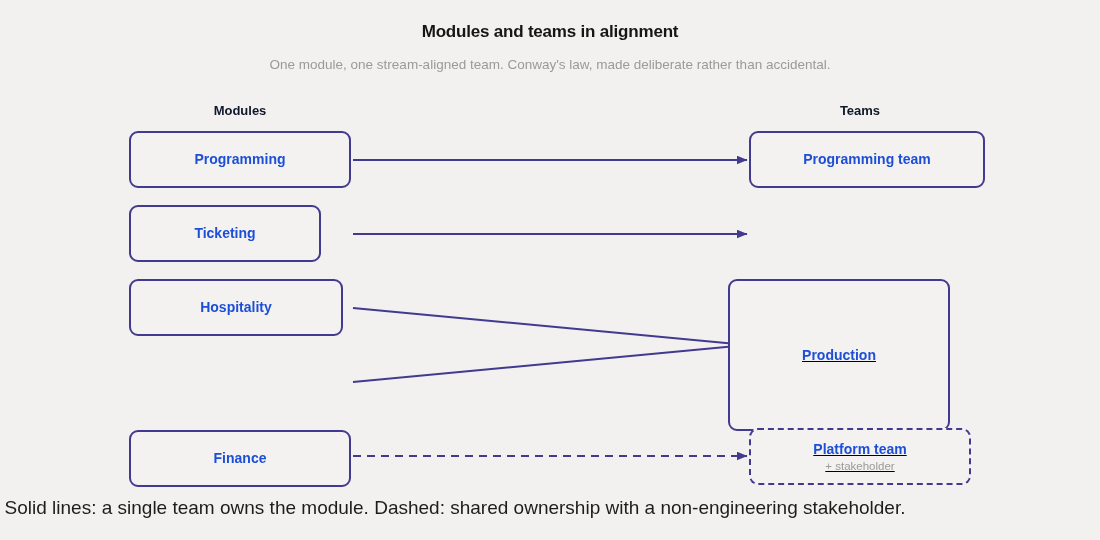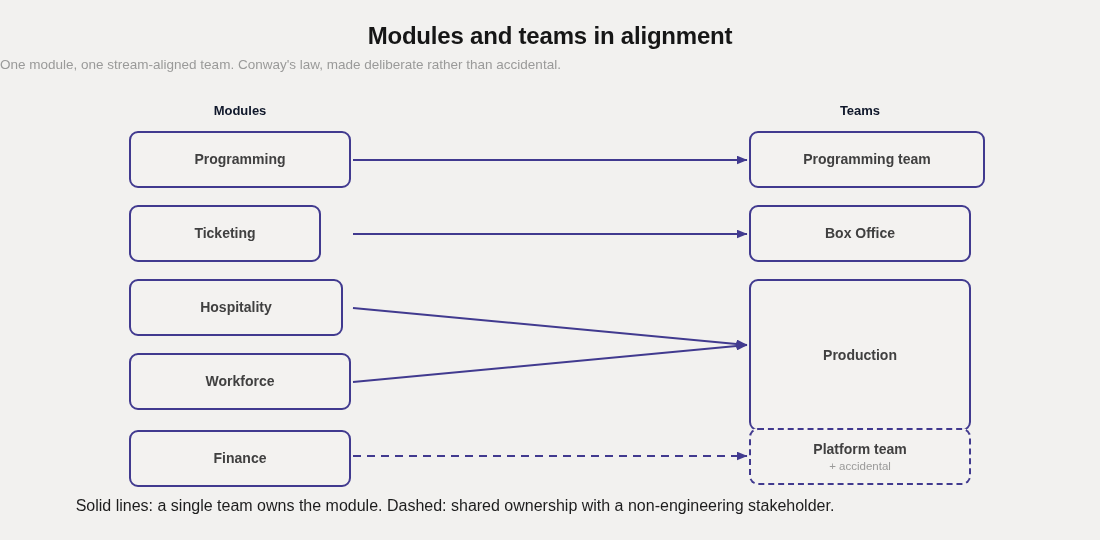--- a/index.html
+++ b/index.html
@@ -18,38 +18,39 @@
     width: 1100px;
     height: 540px;
   }
 
   
   .title {
     position: absolute;
     left: 0; top: 22px;
     width: 1100px;
     text-align: center;
-    font-size: 24px;
+    font-size: 17px;
     font-weight: bold;
     color: #161616;
     letter-spacing: -0.2px;
   }
   .subtitle {
     position: absolute;
     left: 0; top: 57px;
     width: 1100px;
+    text-align: center;
     font-size: 13.5px;
     color: #9a9a99;
   }
   .caption {
     position: absolute;
     left: 0; top: 497px;
     width: 910px;
     text-align: center;
-    font-size: 16px;
+    font-size: 19px;
     color: #1d1d1d;
   }
 
   
   .col-head {
     position: absolute;
     top: 103px;
     font-size: 13px;
     font-weight: bold;
     color: #0f172a;
@@ -70,21 +71,21 @@
     align-items: center;
     justify-content: center;
   }
   .node.dashed {
     border-style: dashed;
     border-width: 2.5px;
   }
   .node-label {
     font-size: 14px;
     font-weight: bold;
-    color: #404040;
+    color: #1d4ed8;
     text-align: center;
     line-height: 1.2;
   }
   .node-label.regular { font-weight: bold; }
   .node-sub {
     font-size: 11.5px;
     color: #9a9a99;
     margin-top: 3px;
     text-align: center;
   }
@@ -124,36 +125,30 @@
 
   <div class="node" style="left:129px; top:131px; width:222px; height:57px;">
     <div class="node-label">Programming</div>
   </div>
   <div class="node" style="left:129px; top:205px; width:192px; height:57px;">
     <div class="node-label">Ticketing</div>
   </div>
   <div class="node" style="left:129px; top:279px; width:214px; height:57px;">
     <div class="node-label">Hospitality</div>
   </div>
-  <div class="node" style="left:129px; top:353px; width:222px; height:57px;">
-    <div class="node-label">Workforce</div>
-  </div>
   <div class="node" style="left:129px; top:430px; width:222px; height:57px;">
     <div class="node-label">Finance</div>
   </div>
 
   <div class="node" style="left:749px; top:131px; width:236px; height:57px;">
     <div class="node-label">Programming team</div>
   </div>
-  <div class="node" style="left:749px; top:205px; width:222px; height:57px;">
-    <div class="node-label">Box Office</div>
-  </div>
-  <div class="node" style="left:749px; top:279px; width:222px; height:152px;">
+  <div class="node" style="left:728px; top:279px; width:222px; height:152px;text-decoration:underline;">
     <div class="node-label regular">Production</div>
   </div>
-  <div class="node dashed" style="left:749px; top:428px; width:222px; height:57px;">
+  <div class="node dashed" style="left:749px; top:428px; width:222px; height:57px;text-decoration:underline;">
     <div class="node-label">Platform team</div>
-    <div class="node-sub">+ accidental</div>
+    <div class="node-sub">+ stakeholder</div>
   </div>
 
   <div class="caption">Solid lines: a single team owns the module. Dashed: shared ownership with a non-engineering stakeholder.</div>
 
 </div>
 
 </body></html>

